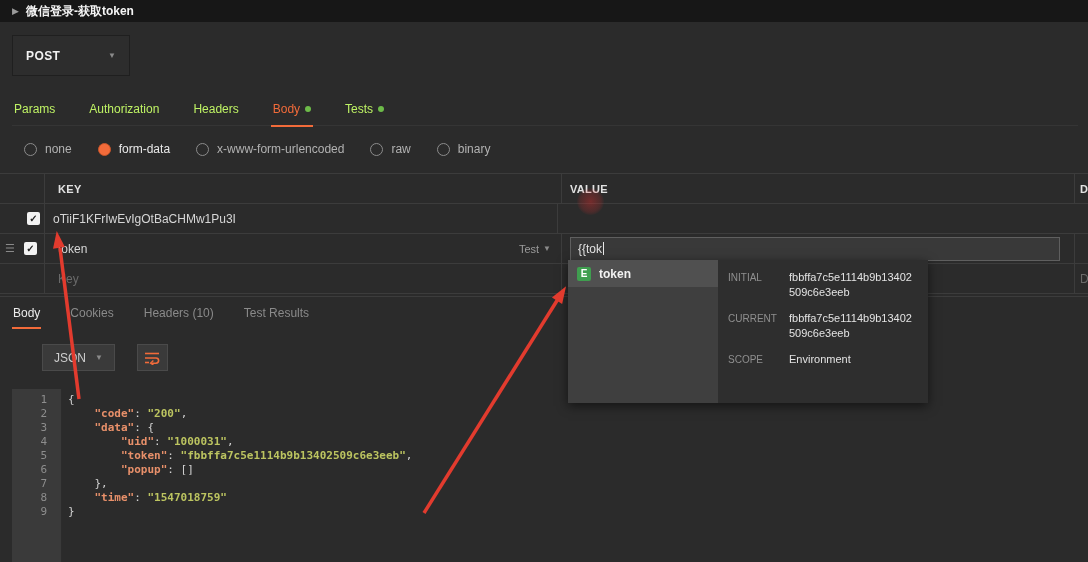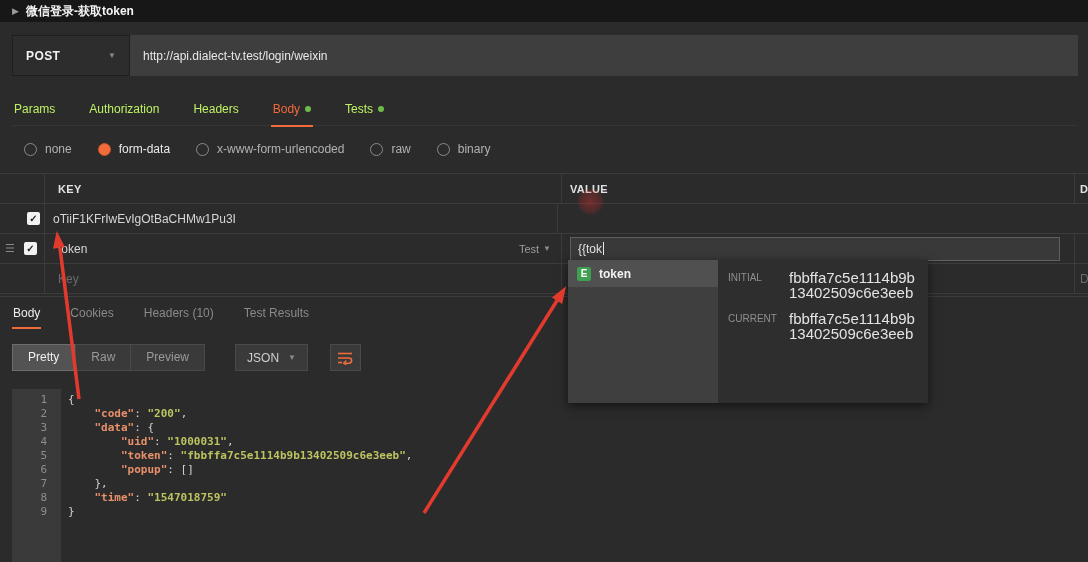--- a/index.html
+++ b/index.html
@@ -75,43 +75,40 @@
 
   
   .autocomplete{position:absolute;top:260px;left:568px;width:360px;height:143px;display:flex;z-index:5;box-shadow:0 3px 10px rgba(0,0,0,.55);}
   .ac-list{width:150px;background:#3f3f3f;}
   .ac-item{height:27px;background:#505050;display:flex;align-items:center;gap:8px;padding:0 9px;cursor:pointer;}
   .ac-badge{width:14px;height:14px;background:#3f9e4f;color:#fff;font-size:10px;font-weight:bold;text-align:center;line-height:14px;border-radius:2px;}
   .ac-label{color:#f2f2f2;font-size:12px;font-weight:bold;}
   .ac-details{flex:1;background:#2e2e2e;padding:10px 10px 0 10px;display:flex;flex-direction:column;gap:11px;}
   .ac-row{display:flex;gap:9px;}
   .ac-row-label{width:52px;color:#8f8f8f;font-size:10px;padding-top:2px;flex-shrink:0;}
-  .ac-row-value{flex:1;color:#e3e3e3;font-size:15px;line-height:15px;word-break:break-all;}
+  .ac-row-value{flex:1;color:#e3e3e3;font-size:11px;line-height:15px;word-break:break-all;}
 
   
   .arrows{position:absolute;top:0;left:0;z-index:9;pointer-events:none;}
   .watermark{position:absolute;left:577px;top:188px;width:27px;height:27px;border-radius:50%;z-index:4;pointer-events:none;
     background:radial-gradient(circle, rgba(225,45,45,.40) 0%, rgba(225,45,45,.18) 55%, rgba(225,45,45,0) 75%);}
 </style>
 </head>
 <body>
 
 <div class="titlebar">
   <span class="tri">▶</span>
   <span class="ttl">微信登录-获取token</span>
 </div>
 
 <div class="request-row">
   <div class="method">
     <span class="m-label">POST</span>
     <span class="caret">▼</span>
   </div>
-  <div class="url-field">
-    <span>http://api.dialect-tv.test/login/weixin</span>
-  </div>
 </div>
 
 <div class="req-tabs">
   <div class="req-tab">
       <span>Params</span>
     </div>
   <div class="req-tab">
       <span>Authorization</span>
     </div>
   <div class="req-tab">
@@ -201,25 +198,20 @@
 </div>
 
 <div class="response">
   <div class="resp-tabs">
     <div class="resp-tab active"><span>Body</span></div>
     <div class="resp-tab"><span>Cookies</span></div>
     <div class="resp-tab"><span>Headers (10)</span></div>
     <div class="resp-tab"><span>Test Results</span></div>
   </div>
   <div class="toolbar">
-    <div class="segment">
-      <div class="seg-btn active">Pretty</div>
-      <div class="seg-btn">Raw</div>
-      <div class="seg-btn">Preview</div>
-    </div>
     <div class="format-select">
       <span>JSON</span>
       <span class="caret">▼</span>
     </div>
     <div class="wrap-btn">
       <svg width="17" height="14" viewBox="0 0 17 14">
         <path d="M1 2.5 H15" stroke="#f26b3a" stroke-width="1.6" fill="none"></path>
         <path d="M1 7 H12 a2.6 2.6 0 0 1 0 5.2 H8" stroke="#f26b3a" stroke-width="1.6" fill="none"></path>
         <path d="M9.4 9.6 L6.6 12.1 L9.4 14" stroke="#f26b3a" stroke-width="1.4" fill="none"></path>
         <path d="M1 11.5 H5" stroke="#f26b3a" stroke-width="1.6" fill="none"></path>
@@ -251,20 +243,24 @@
   </div>
   <div class="ac-details">
     <div class="ac-row">
       <span class="ac-row-label">INITIAL</span>
       <span class="ac-row-value">fbbffa7c5e1114b9b13402509c6e3eeb</span>
     </div>
     <div class="ac-row">
       <span class="ac-row-label">CURRENT</span>
       <span class="ac-row-value">fbbffa7c5e1114b9b13402509c6e3eeb</span>
     </div>
+    <div class="ac-row">
+      <span class="ac-row-label">SCOPE</span>
+      <span class="ac-row-value">Environment</span>
+    </div>
   </div>
 </div>
 
 <div class="watermark"></div>
 
 <svg class="arrows" width="1088" height="562">
   <line x1="79" y1="399" x2="60" y2="248" stroke="#e23b2e" stroke-width="3.5"></line>
   <polygon points="0,-2 -6,15 6,15" fill="#e23b2e" transform="translate(57,233) rotate(-7.5)"></polygon>
   <line x1="424" y1="513" x2="558" y2="299" stroke="#e23b2e" stroke-width="3.5"></line>
   <polygon points="0,-2 -6,15 6,15" fill="#e23b2e" transform="translate(565,288) rotate(32)"></polygon>

